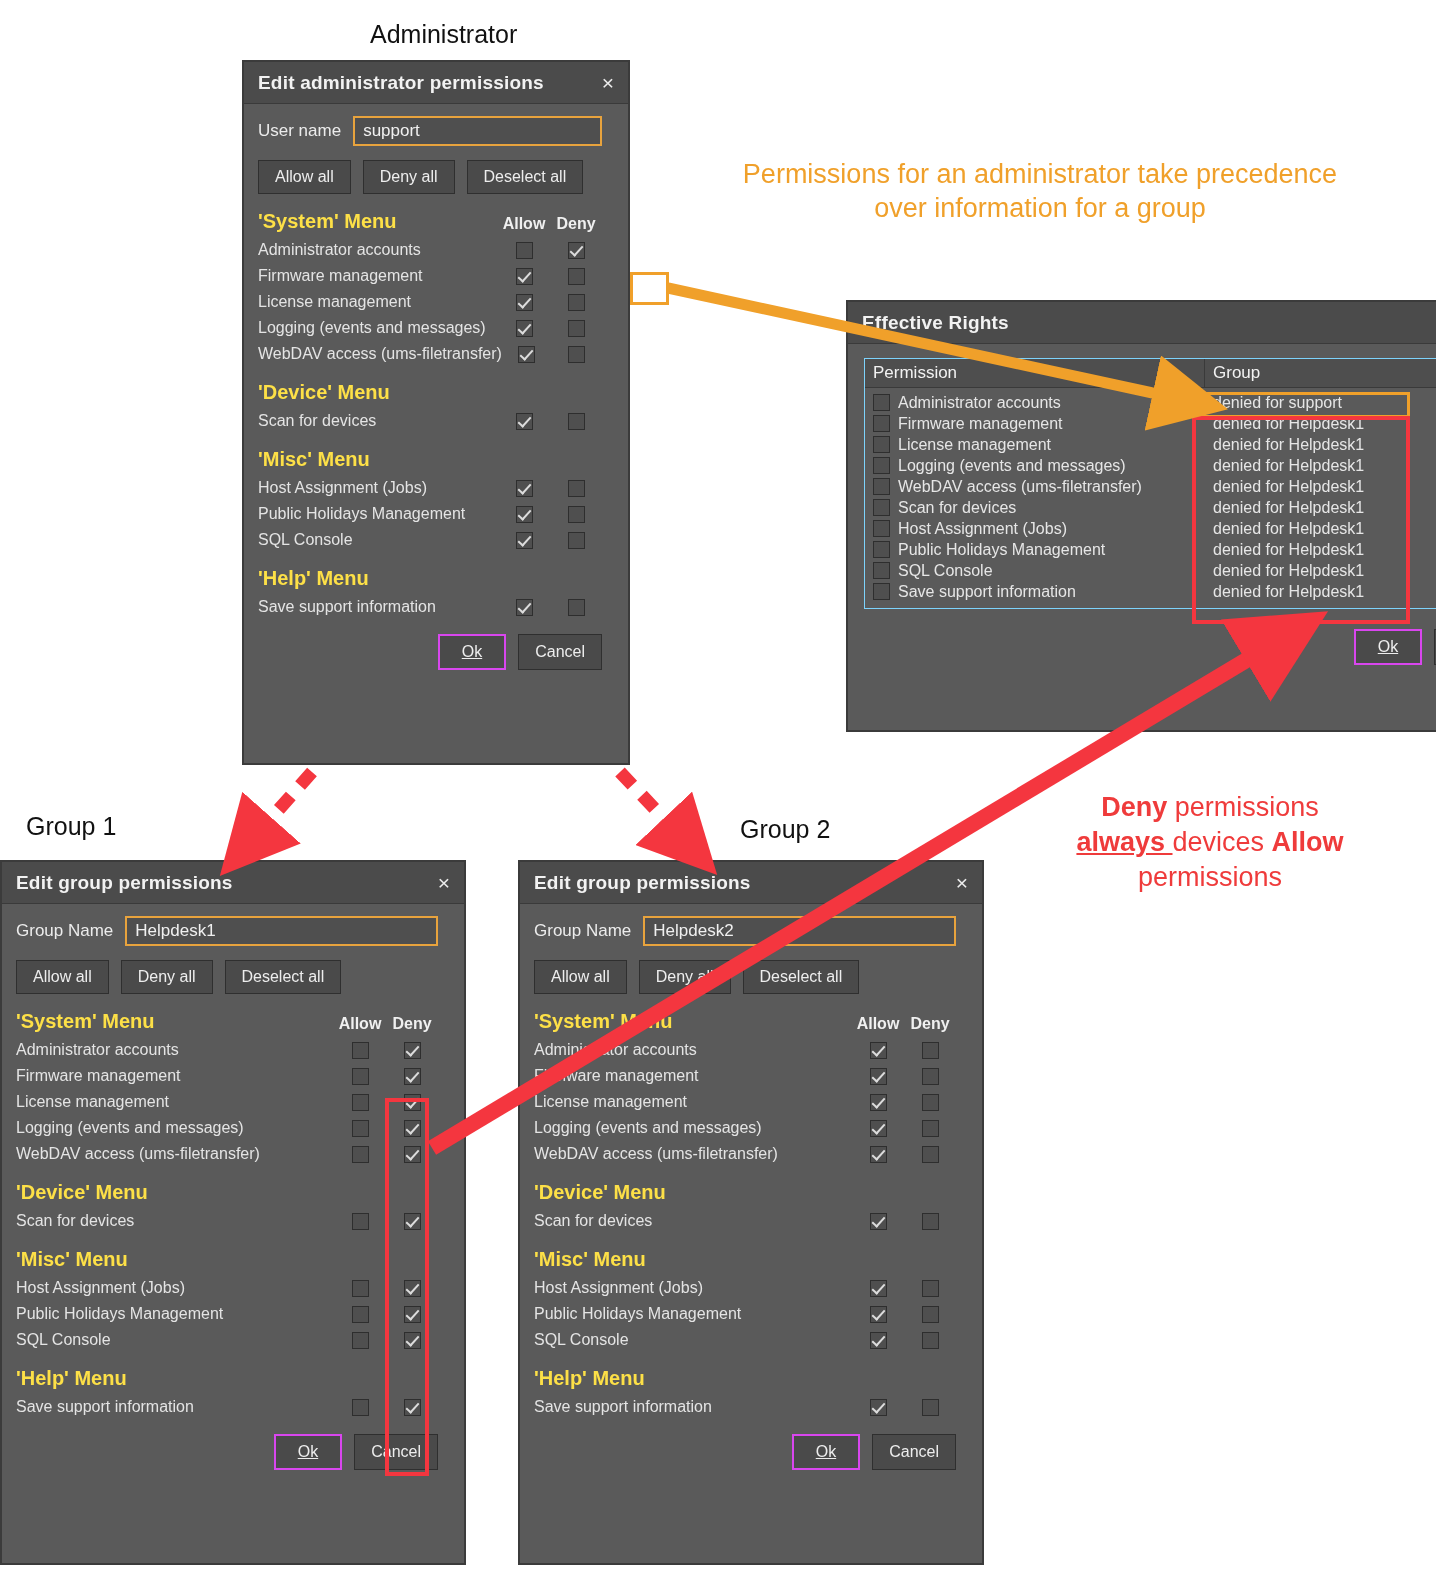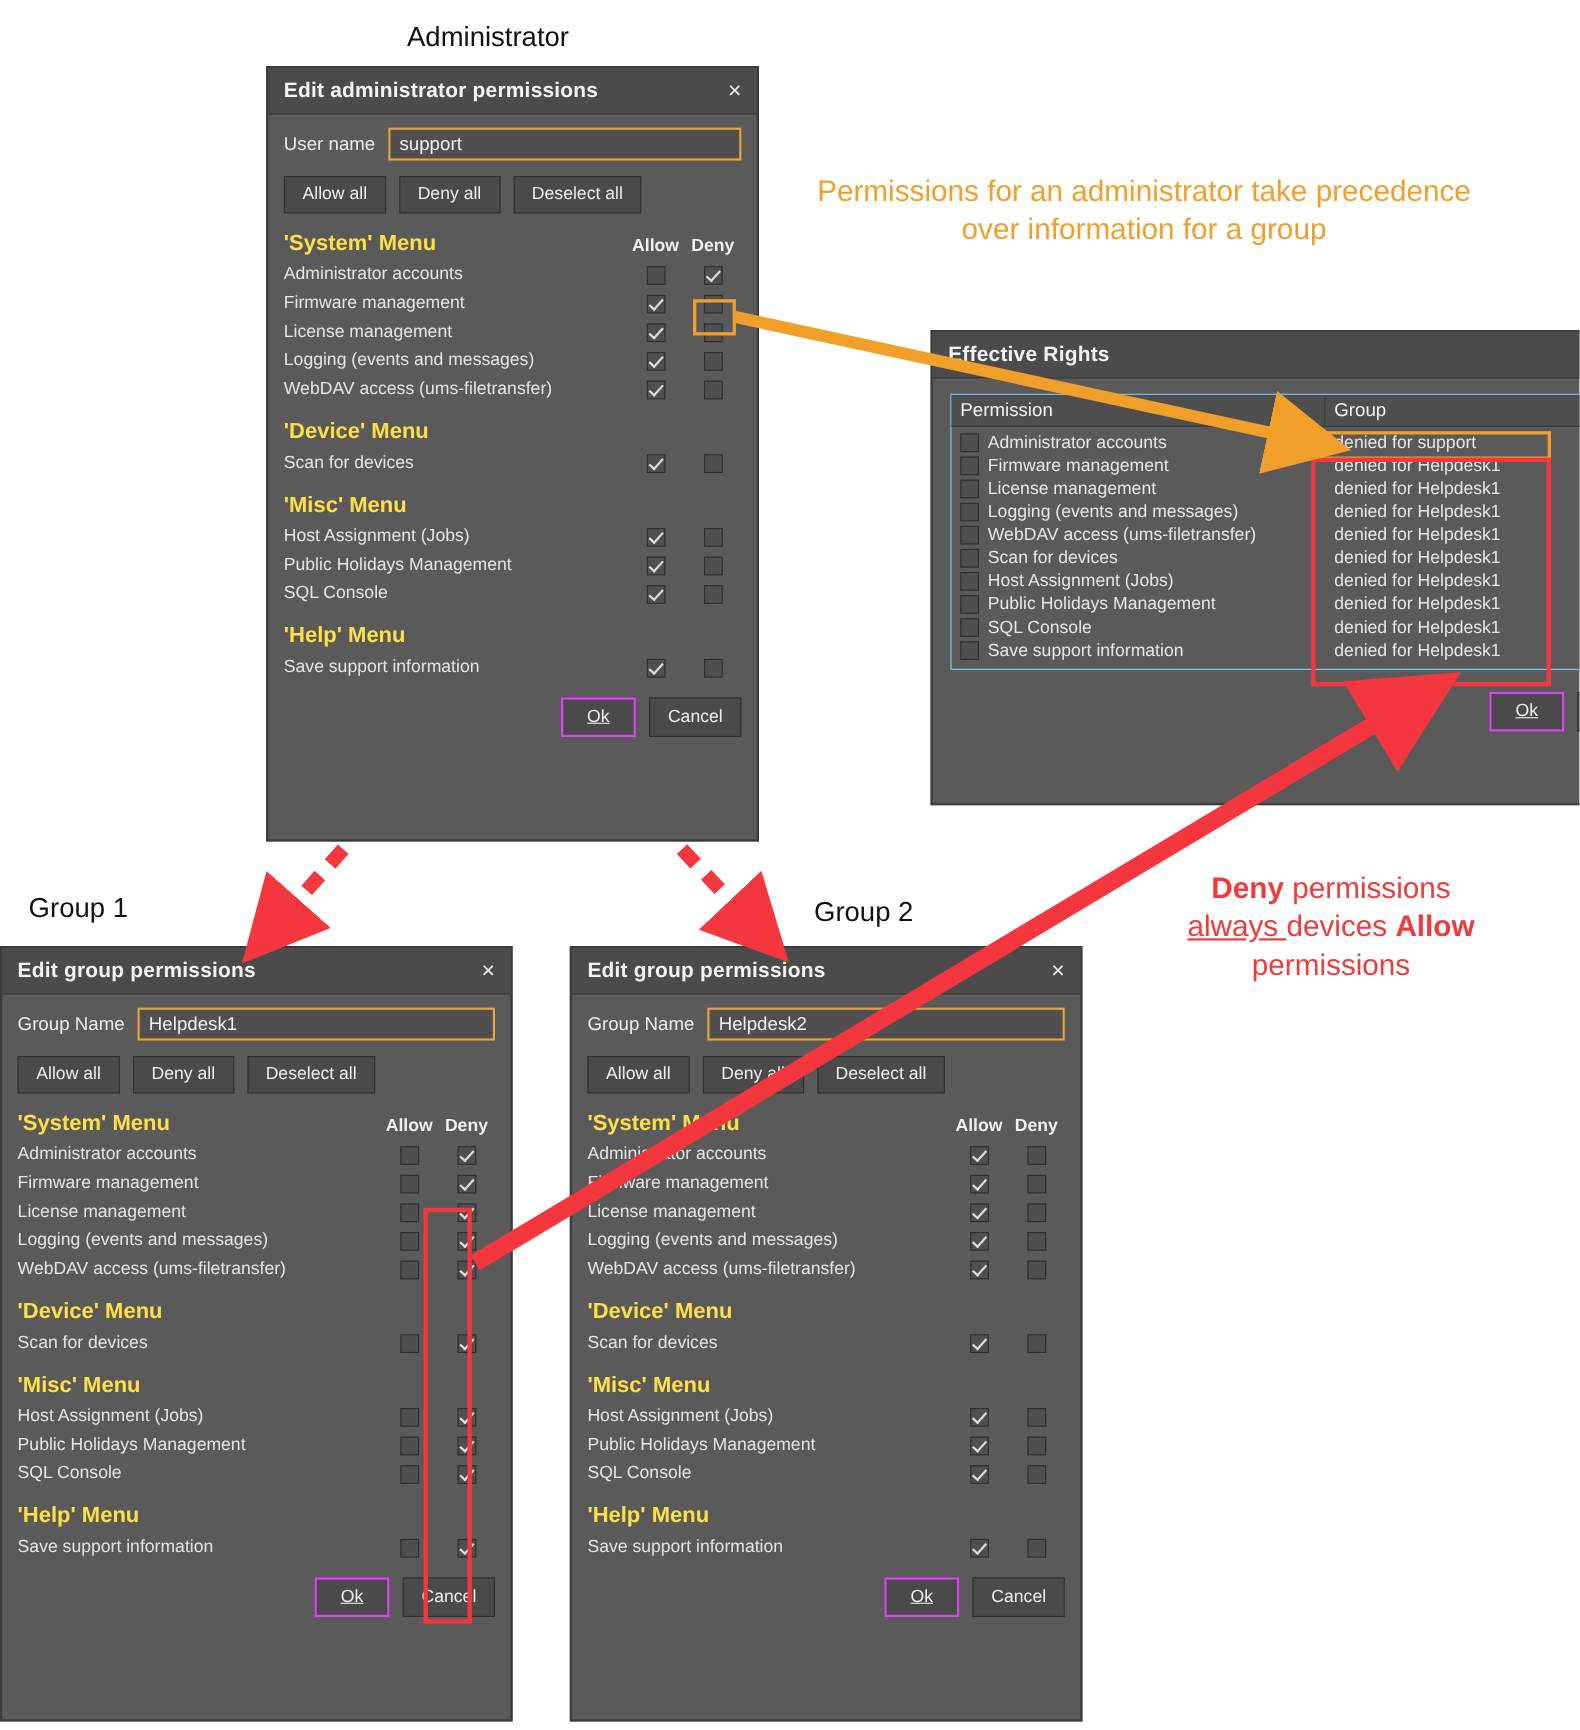--- a/index.html
+++ b/index.html
@@ -43,21 +43,21 @@
     letter-spacing: 0.2px;
   }
   .dlg-close {
     font-size: 21px;
     color: #ededed;
     line-height: 1;
     cursor: pointer;
     padding: 0 4px;
   }
   .dlg-body {
-    padding: 12px 14px 10px 14px;
+    padding: 12px 26px 10px 14px;
   }
 
   .field-row {
     display: flex;
     align-items: center;
     margin-bottom: 14px;
   }
   .field-label {
     font-size: 17px;
     color: #ececec;
@@ -235,25 +235,25 @@
 <div id="page">
 
   <div class="caption" style="left:370px; top:20px;">Administrator</div>
   <div class="caption" style="left:26px; top:812px;">Group 1</div>
   <div class="caption" style="left:740px; top:815px;">Group 2</div>
 
   <div class="note-orange" style="left:715px; top:158px; width:650px;">Permissions for an administrator take precedence over information for a group</div>
 
   <div class="note-red" style="left:1010px; top:790px; width:400px;">
     <span style="font-weight:bold;">Deny</span><span> permissions</span><br>
-    <span style="text-decoration:underline;">always </span><span>devices </span><span style="font-weight:bold;">Allow</span><br>
+    <span style="text-decoration:underline;font-weight:bold;">always </span><span>devices </span><span style="font-weight:bold;">Allow</span><br>
     <span>permissions</span>
   </div>
 
-  <div class="dialog" style="left:242px; top:60px; width:448px; height:705px;">
+  <div class="dialog" style="left:242px; top:60px; width:388px; height:705px;">
     <div class="dlg-titlebar">
       <div class="dlg-title">Edit administrator permissions</div>
       <div class="dlg-close">×</div>
     </div>
     <div class="dlg-body">
       <div class="field-row">
         <div class="field-label">User name</div>
         <input class="text-input" type="text" value="support" style="">
       </div>
       <div class="btn-row">

